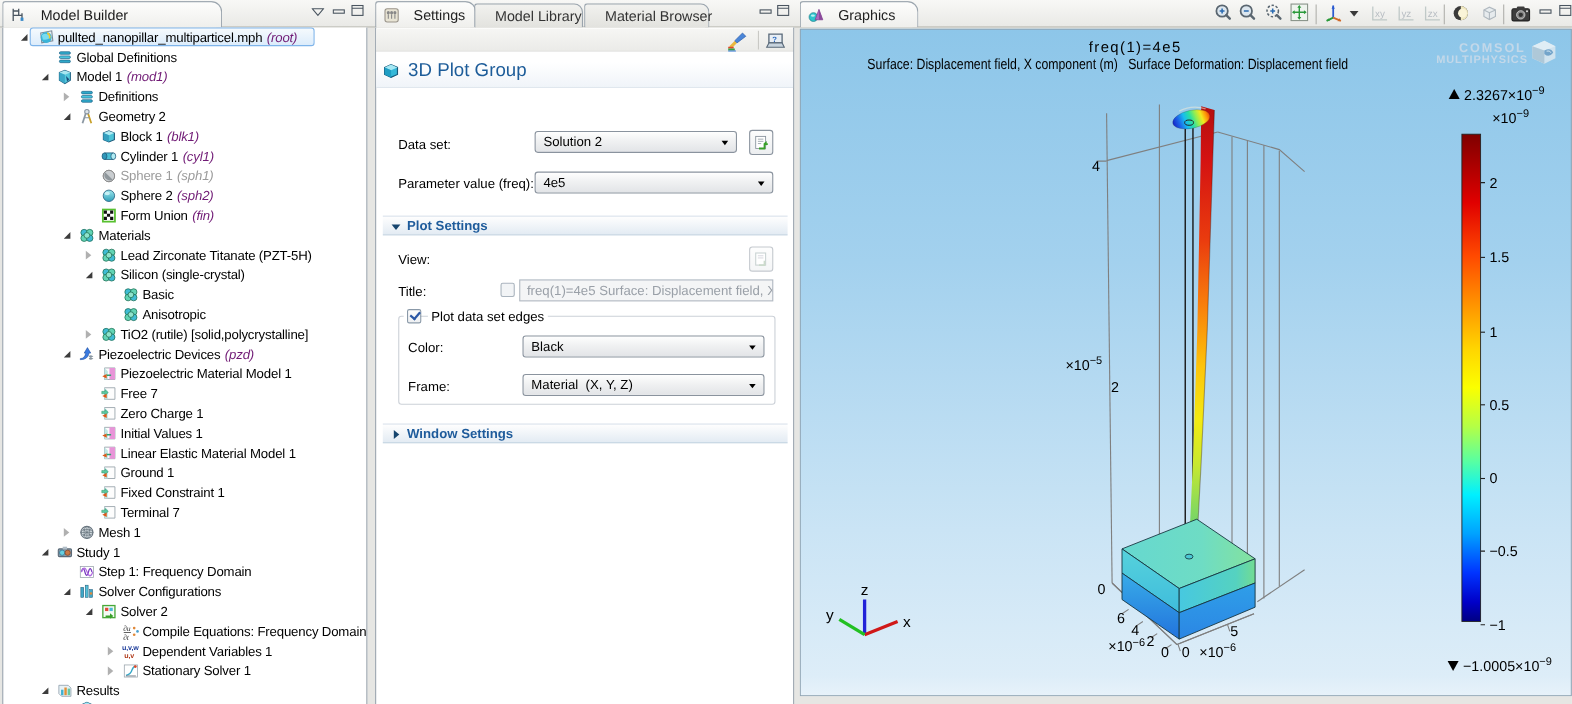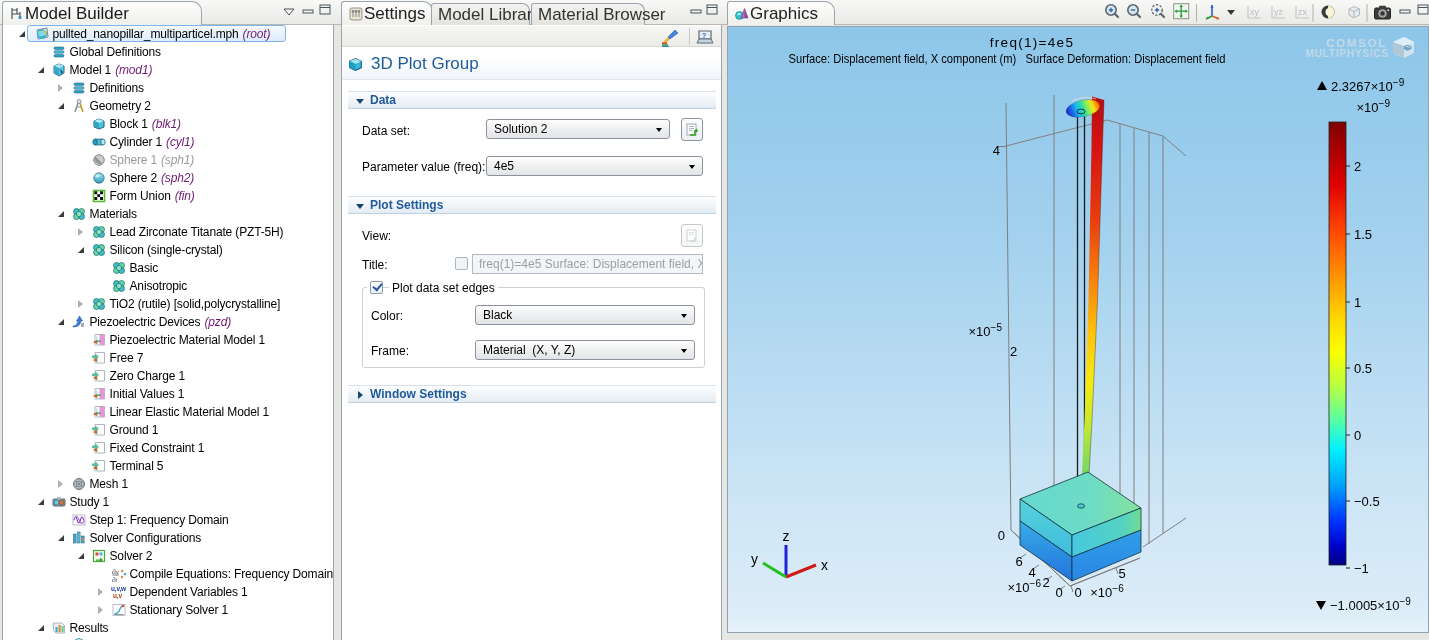--- a/index.html
+++ b/index.html
@@ -1,18 +1,18 @@
 <!DOCTYPE html>
 <html><head><meta charset="utf-8"><style>
 *{margin:0;padding:0;box-sizing:border-box}
 body{width:1429px;height:640px;font-family:"Liberation Sans",sans-serif;overflow:hidden}
 #win{position:relative;width:1429px;height:640px;background:#e6e6e3;overflow:hidden}
 .tabstrip{position:absolute;left:0;top:0;width:1429px;height:25px;background:linear-gradient(#f8f8f6,#e9e9e6);border-bottom:1px solid #b9b9b4}
 .panel{position:absolute;background:#fff;border:1px solid #9aa4ad}
-.tab{position:absolute;top:1px;height:24px;background:linear-gradient(#fdfdfc,#efefec);border:1px solid #9aa4ad;border-bottom:none;border-radius:3px 10px 0 0;display:flex;align-items:center;font-size:17px;color:#222;padding:0 6px 0 6px;gap:0;white-space:nowrap}
+.tab{position:absolute;top:1px;height:24px;background:linear-gradient(#fdfdfc,#efefec);border:1px solid #9aa4ad;border-bottom:none;border-radius:3px 10px 0 0;display:flex;align-items:center;font-size:13px;color:#222;padding:0 6px 0 6px;gap:12px;white-space:nowrap}
 .tab.inactive{background:linear-gradient(#f2f2ef,#e2e2de);height:22px;top:3px;border-radius:3px 8px 0 0;color:#333}
 .ticon{width:16px;height:16px}
 .winbtn{position:absolute;top:4px;color:#4a5560;font-size:11px}
 .row{position:absolute;height:18px;display:flex;align-items:center;font-size:12px;color:#000;white-space:nowrap;letter-spacing:-0.15px}
 .row .ic{width:16px;height:16px;margin-right:2.5px;flex:none}
 .row.gray,.row.gray .tag{color:#9b9b9b}
 .tag{font-style:italic;color:#701a75;margin-left:4px}
 .ae{position:absolute;width:0;height:0;border-right:6px solid #3c3c3c;border-top:6px solid transparent}
 .ac{position:absolute;width:0;height:0;border-left:5px solid #b0b0b0;border-top:4px solid transparent;border-bottom:4px solid transparent}
 .shead{position:absolute;left:348px;width:368px;height:18px;background:linear-gradient(#fefefe,#e3ebf3);border-top:1px solid #d9e2ec;border-bottom:1px solid #bfd0df;color:#1e5b9b;font-size:12px;font-weight:bold;display:flex;align-items:center;padding-left:22px}
@@ -378,21 +378,21 @@
 <div class="row" style="left:88px;top:438.5px">
         <svg class="ic" viewBox="0 0 16 16">
           <use href="#i-pgg"></use>
         </svg>
         <span>Fixed Constraint 1</span>
       </div>
 <div class="row" style="left:88px;top:456.5px">
         <svg class="ic" viewBox="0 0 16 16">
           <use href="#i-pgg"></use>
         </svg>
-        <span>Terminal 5</span>
+        <span>Terminal 7</span>
       </div>
 <i class="ac" style="left:55px;top:479.5px"></i>
 <div class="row" style="left:68px;top:474.5px">
         <svg class="ic" viewBox="0 0 16 16">
           <use href="#i-mesh"></use>
         </svg>
         <span>Mesh 1</span>
       </div>
 <i class="ae" style="left:35px;top:498.5px"></i>
 <div class="row" style="left:48px;top:492.5px">
@@ -476,21 +476,20 @@
     </svg>
 <div class="sep" style="left:689px;top:28px;height:17px"></div>
 <svg style="position:absolute;left:695px;top:27px" width="20" height="20" viewBox="0 0 20 20">
       <use href="#i-laptop"></use>
     </svg>
 <div style="position:absolute;left:342px;top:47px;width:379px;height:33px;background:linear-gradient(#ffffff 30%,#f0f4f9);border-bottom:1px solid #e0e7ee"></div>
 <svg style="position:absolute;left:347px;top:56px" width="17" height="17" viewBox="0 0 16 16">
       <use href="#i-plotgrp"></use>
     </svg>
 <div style="position:absolute;left:371px;top:54px;font-size:17px;font-weight:normal;color:#1d5c99">3D Plot Group</div>
-<div class="shead" style="top:91px"><i class="tri"></i>Data</div>
 <div class="lbl" style="left:362px;top:124px">Data set:</div>
 <div class="combo" style="left:486px;top:119px;width:184px">Solution 2</div>
 <div class="sqbtn" style="left:681px;top:118px">
       <svg width="16" height="16" viewBox="0 0 16 16">
         <rect x="3" y="2" width="9" height="11" fill="#fff" stroke="#8a949e" stroke-width="0.8"></rect>
         <path d="M5 4.5 L10 4.5 M5 6.5 L10 6.5 M5 8.5 L8 8.5" stroke="#98a2aa" stroke-width="0.8"></path>
         <path d="M6 13 L11 13 L11 9 L14 9" fill="none" stroke="#38a028" stroke-width="1.6"></path>
         <path d="M14 6.5 L14 9.5 L10.5 9.5" fill="none" stroke="#38a028" stroke-width="0"></path>
         <path d="M11.5 6 L11 9.3 L14.2 9 Z" fill="#38a028" transform="rotate(45 12 8)"></path>
       </svg>

